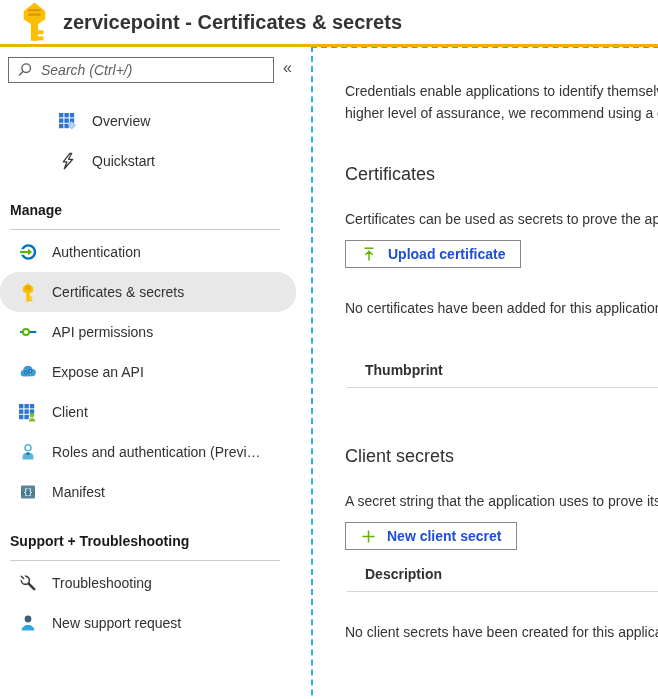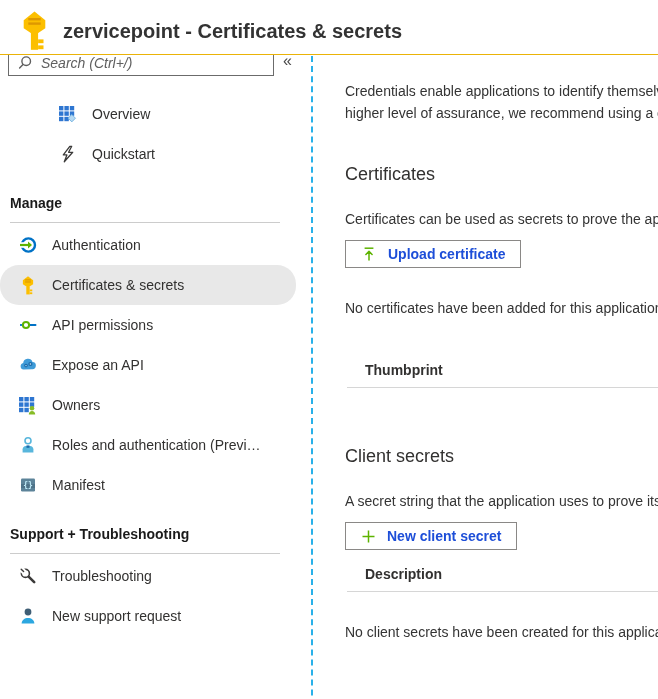--- a/index.html
+++ b/index.html
@@ -5,29 +5,29 @@
   html,body{margin:0;padding:0;}
   body{
     width:658px;height:699px;overflow:hidden;background:#fff;
     font-family:"Liberation Sans",sans-serif;color:#323130;
     -webkit-font-smoothing:antialiased;
   }
   .app{position:relative;width:658px;height:699px;overflow:hidden;}
 
   
   .header{
-    position:absolute;left:0;top:8px;width:658px;height:47px;
+    position:absolute;left:0;top:0;width:658px;height:47px;
     display:flex;align-items:center;padding-left:20px;box-sizing:border-box;
-    border-bottom:1px solid #eab308;background:#fff;z-index:2;
+    border-bottom:3px solid #eab308;background:#fff;z-index:2;
   }
   .header .page-title{font-size:20px;font-weight:600;color:#333;margin-left:14px;white-space:nowrap;}
 
   
   .sidebar{
-    position:absolute;left:0;top:33px;width:296px;height:651px;
+    position:absolute;left:0;top:40px;width:296px;height:651px;
     background:#fff;box-sizing:border-box;padding-top:17px;
   }
   .search-row{display:flex;align-items:flex-start;padding-left:8px;}
   .search-box{
     width:270px;height:26px;border:1px solid #6b6b6b;background:#fff;
     display:flex;align-items:center;box-sizing:border-box;padding:0 8px;gap:8px;
   }
   .search-box input{
     border:0;outline:none;flex:1;font-size:14px;font-style:italic;color:#333;
     font-family:"Liberation Sans",sans-serif;background:transparent;padding:0;
@@ -201,21 +201,21 @@
               <rect x="1" y="6.4" width="4.4" height="4.4"></rect>
                 <rect x="6.4" y="6.4" width="4.4" height="4.4"></rect>
                 <rect x="11.8" y="6.4" width="4.4" height="4.4"></rect>
               <rect x="1" y="11.8" width="4.4" height="4.4"></rect>
                 <rect x="6.4" y="11.8" width="4.4" height="4.4"></rect>
             </g>
             <circle cx="14" cy="12.2" r="2.3" fill="#86bc25"></circle>
             <path d="M10.8 18.4c0-2.1 1.4-3.5 3.2-3.5s3.2 1.4 3.2 3.5z" fill="#86bc25"></path>
           </svg>
         </span>
-        <span>Owners</span>
+        <span>Client</span>
       </div>
 
       <div class="nav-item">
         <span class="icon18">
           <svg width="18" height="18" viewBox="0 0 18 18">
             <circle cx="9" cy="4.8" r="3" fill="none" stroke="#58b6dc" stroke-width="1.6"></circle>
             <path d="M3.6 16.6v-3.4c0-1.9 1.5-3.2 3.2-3.2h4.4c1.7 0 3.2 1.3 3.2 3.2v3.4z" fill="#58b6dc"></path>
             <rect x="7.5" y="9.4" width="3" height="2.4" fill="#1b6aaa"></rect>
           </svg>
         </span>

